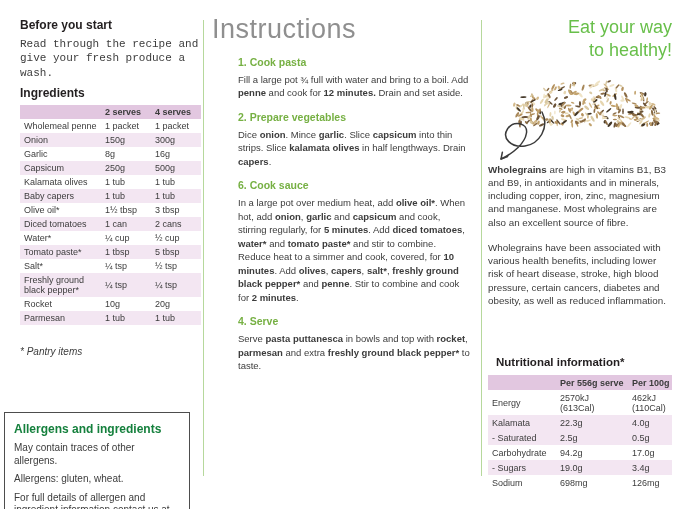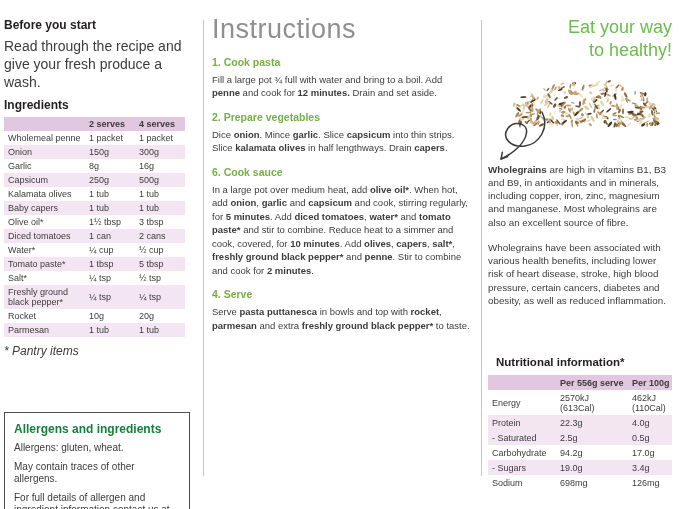--- a/index.html
+++ b/index.html
@@ -6,45 +6,45 @@
   .page{
     position:relative;width:679px;height:509px;background:#ffffff;
     font-family:"Liberation Sans",sans-serif;color:#3c3c3c;overflow:hidden;
     margin:0 auto;
   }
   .divider{position:absolute;top:20px;height:456px;width:1px;background:var(--divider,#b6d89c);}
   #divider-left{left:203px;}
   #divider-right{left:481px;}
 
   
-  .col-left{position:absolute;left:4px;top:12px;width:183px;}
+  .col-left{position:absolute;left:20px;top:12px;width:183px;}
   .sec-title{font-size:12px;font-weight:bold;color:#231f20;margin:6px 0 5px;}
-  .before-text{font-size:14px;line-height:1.3;margin:0 0 4px;}
+  .before-text{font-size:11px;line-height:1.3;margin:0 0 4px;font-family:Liberation Mono, monospace;}
   table.ing{border-collapse:collapse;width:181px;font-size:9px;margin-top:2px;}
   table.ing th,table.ing td{padding:2px 2px 2px 4px;text-align:left;vertical-align:middle;height:9px;}
   table.ing th{background:var(--pinkhdr,#e2c7e0);font-weight:bold;}
   table.ing td.qty,table.ing th.qty{width:44px;}
   tr.pink td{background:var(--pinkrow,#f3e6f2);}
-  .pantry-note{font-size:12px;font-style:italic;margin-top:7px;}
+  .pantry-note{font-size:10px;font-style:italic;margin-top:21px;}
 
   .allergens-box{
     position:absolute;left:4px;top:412px;width:166px;
     border:1.5px solid #4d4d4d;padding:9px 9px 10px;background:#fff;
   }
   .allergens-title{font-size:12px;font-weight:bold;color:#15803d;margin:0 0 6px;}
   .allergen-line{font-size:10px;line-height:1.25;margin:0 0 6px;}
   .allergen-line:last-child{margin-bottom:0;}
 
   
   .col-mid{position:absolute;left:212px;top:8px;width:258px;}
   .instructions-title{
     font-size:27px;font-weight:400;color:var(--graytitle,#8f8f8f);
     margin:6px 0 2px;letter-spacing:.5px;
   }
-  .step{margin-top:11px;}
+  .step{margin-top:11px;margin-left:26px;}
   .step-heading{font-size:10.5px;font-weight:bold;color:var(--accent,#76b043);margin:0 0 5px;}
   .step-text{font-size:9.5px;line-height:1.42;margin:0;}
 
   
   .col-right{position:absolute;left:488px;top:14px;width:184px;}
   .healthy-title{
     font-size:18px;line-height:1.3;color:var(--brightgreen,#68bf4a);
     text-align:right;margin:2px 0 4px;font-weight:400;
   }
   .grains-wrap{position:relative;height:96px;}
@@ -154,22 +154,22 @@
             <td class="qty">1 tub</td>
           </tr>
         </tbody>
     </table>
     <div class="pantry-note">* Pantry items</div>
   </div>
 
   <div class="allergens-box">
     <div class="allergens-title">Allergens and ingredients</div>
     <div id="allergen-lines">
+        <p class="allergen-line">May contain traces of other allergens.</p>
         <p class="allergen-line">Allergens: gluten, wheat.</p>
-        <p class="allergen-line">May contain traces of other allergens.</p>
         <p class="allergen-line">For full details of allergen and ingredient information contact us at (02) 8773 4584.</p>
       </div>
   </div>
 
   <div class="col-mid">
     <h1 class="instructions-title">Instructions</h1>
     <div id="steps">
         <div class="step">
           <div class="step-heading">1. Cook pasta</div>
           <p class="step-text"><span>Fill a large pot ¾ full with water and bring to a boil. Add </span><b>penne</b><span> and cook for </span><b>12 minutes.</b><span> Drain and set aside.</span></p>
@@ -513,21 +513,21 @@
           <th>Per 100g</th>
         </tr>
       </thead>
       <tbody id="nut-body">
           <tr>
             <td>Energy</td>
             <td>2570kJ (613Cal)</td>
             <td>462kJ (110Cal)</td>
           </tr>
           <tr class="pink">
-            <td>Protein</td>
+            <td>Kalamata</td>
             <td>22.3g</td>
             <td>4.0g</td>
           </tr>
           <tr class="pink">
             <td class="indent">- Saturated</td>
             <td>2.5g</td>
             <td>0.5g</td>
           </tr>
           <tr>
             <td>Carbohydrate</td>

